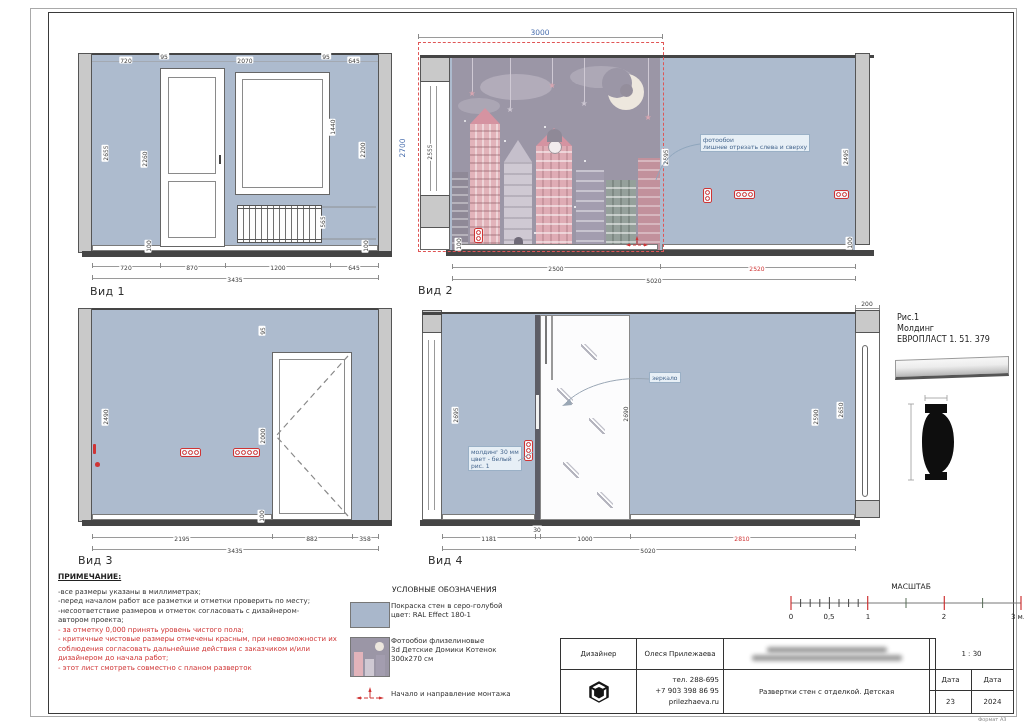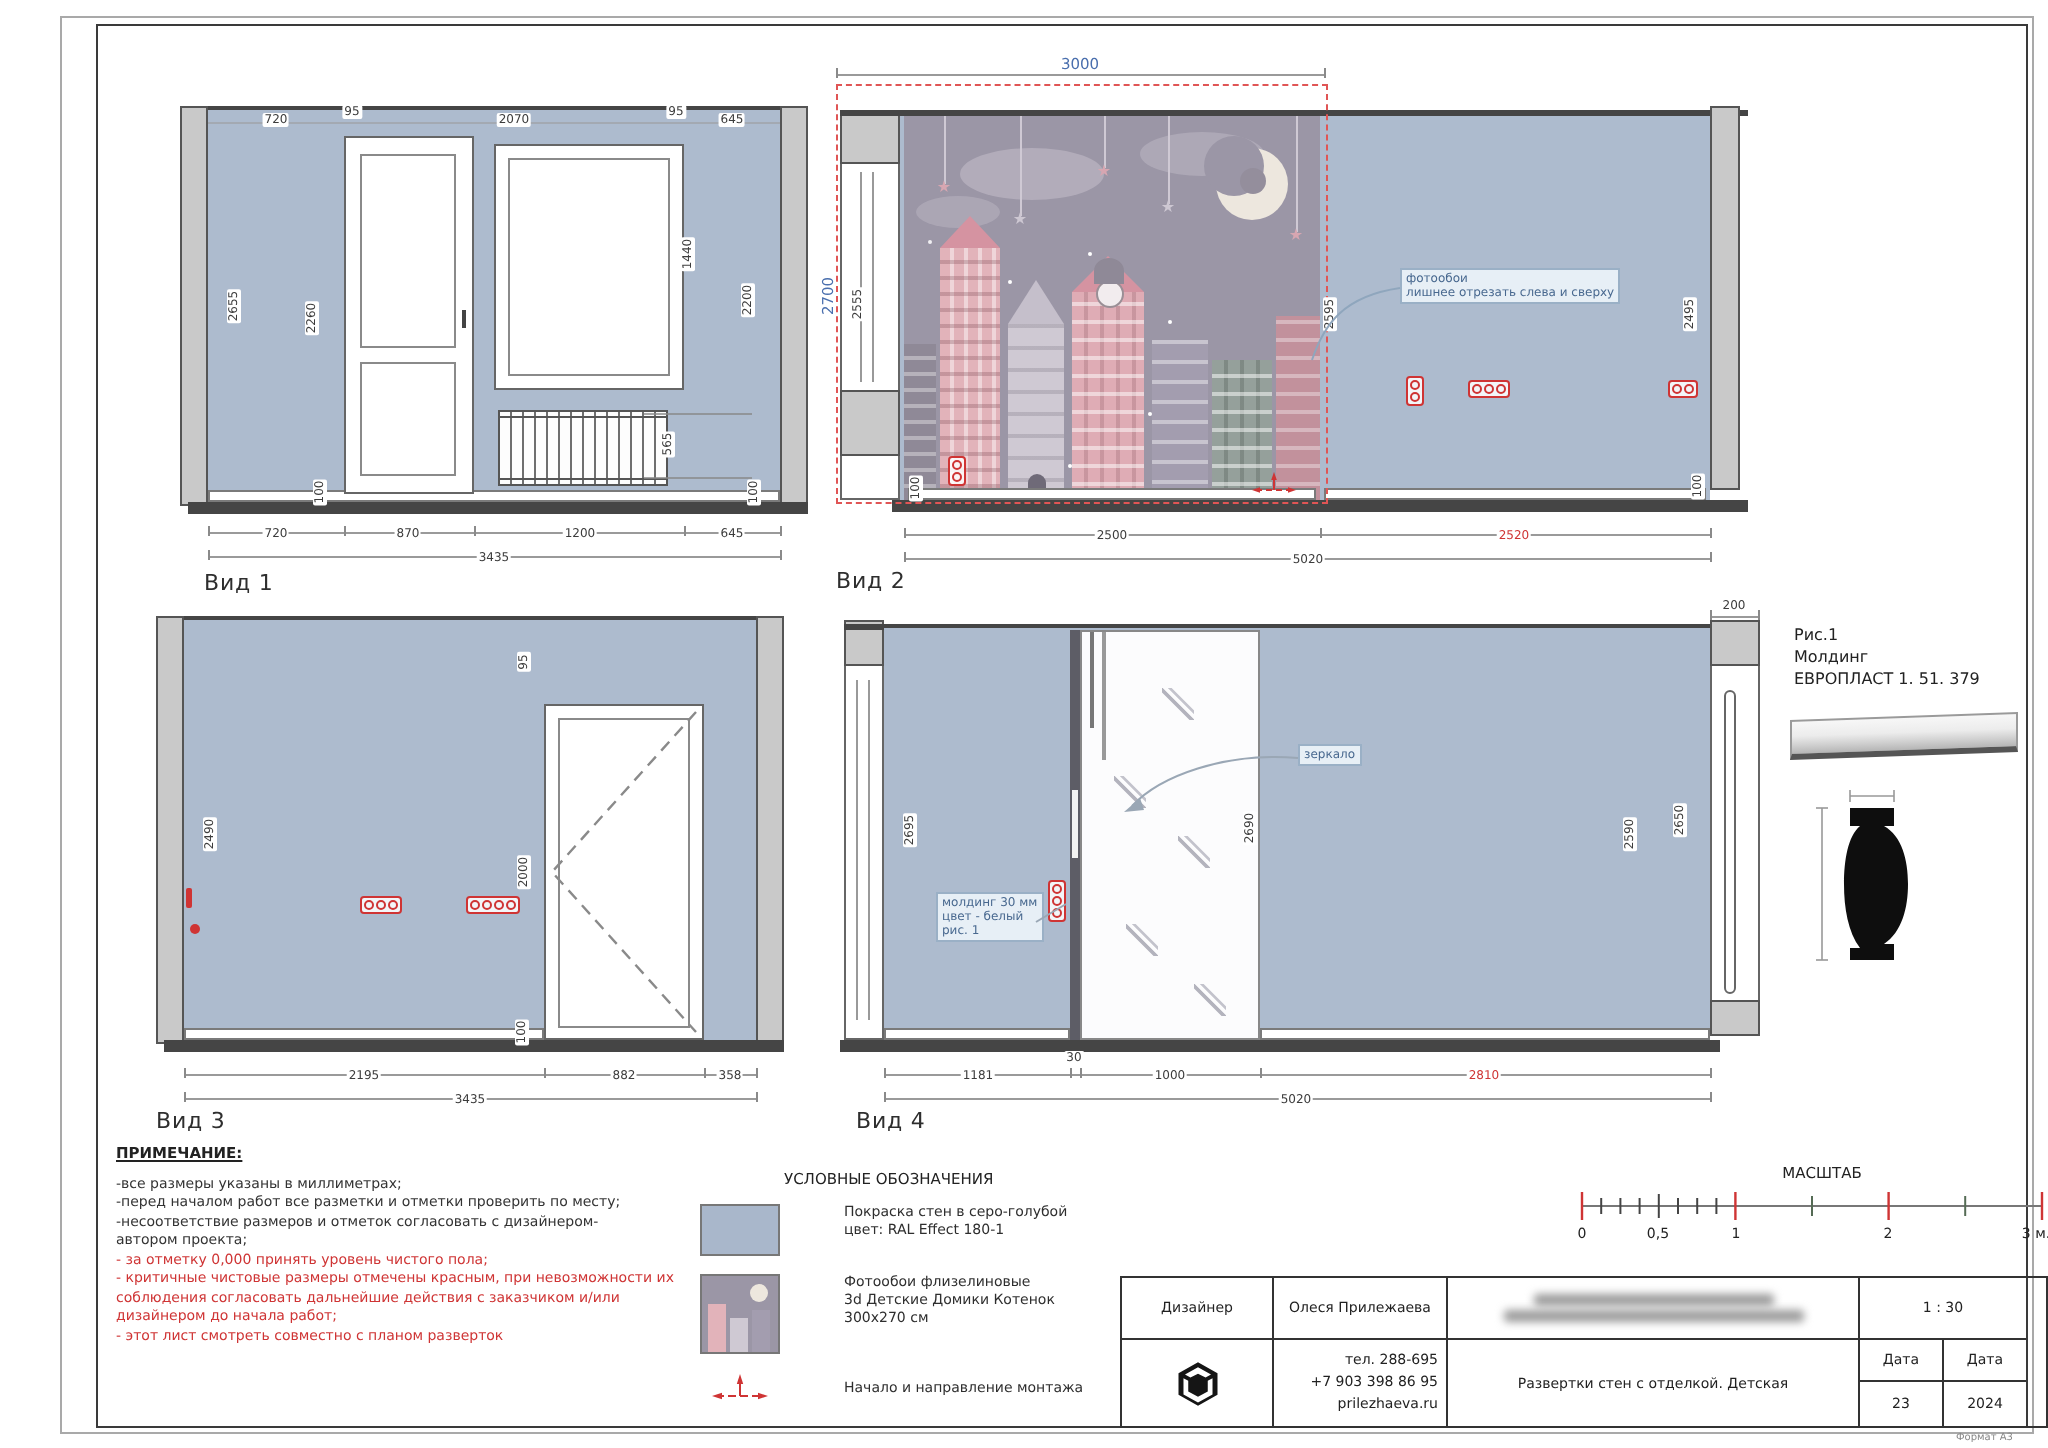--- a/index.html
+++ b/index.html
@@ -52,44 +52,44 @@
   .hatch{position:absolute;width:16px;height:16px;
          background:linear-gradient(45deg,transparent 42%,#b3b3bd 44%,#b3b3bd 50%,transparent 52%,transparent 58%,#c3c3cc 60%,#c3c3cc 64%,transparent 66%);}
   
   .notes{position:absolute;left:58px;top:572px;width:305px;font-size:7px;line-height:9.5px;}
   .notes .ttl{font-size:7.5px;font-weight:bold;text-decoration:underline;margin-bottom:6px;color:#222;}
   .notes .r{color:#cf3434;}
   .legend{position:absolute;left:350px;top:585px;width:230px;font-size:7px;line-height:9px;color:#2e2e2e;}
   .legend .ttl{font-size:7.5px;margin-left:42px;margin-bottom:8px;color:#222;}
   .leg-item{position:relative;margin-bottom:9px;min-height:26px;}
   .leg-swatch{position:absolute;left:0;top:0;width:40px;height:26px;background:#a9b7cb;border:1px solid #777;box-sizing:border-box;}
-  .leg-text{margin-left:72px;}
+  .leg-text{margin-left:41px;}
   .scalebar{position:absolute;left:742px;top:582px;width:250px;margin-left:44px;}
   .scalebar .ttl{text-align:center;font-size:7.5px;color:#222;margin-bottom:2px;}
   .sb-labels{position:relative;height:10px;font-size:7px;color:#222;}
   .sb-labels span{position:absolute;transform:translateX(-50%);}
-  .stamp{position:absolute;left:560px;top:638px;width:464px;height:76px;border:1.5px solid #333;box-sizing:border-box;font-size:7px;color:#222;}
+  .stamp{position:absolute;left:560px;top:638px;width:376px;height:76px;border:1.5px solid #333;box-sizing:border-box;font-size:7px;color:#222;}
   .cell{position:absolute;box-sizing:border-box;border-left:1px solid #333;border-top:1px solid #333;
         display:flex;align-items:center;justify-content:center;text-align:center;}
   .blurbar{height:6px;background:#9a9a9a;filter:blur(2px);border-radius:2px;margin:2px auto;}
   .fmt{position:absolute;font-size:5px;color:#888;}
   .figcap{position:absolute;left:897px;top:312px;font-size:8px;line-height:11px;color:#222;}
   .molding3d{position:absolute;left:895px;top:358px;width:112px;height:16px;
              background:linear-gradient(#f7f7f7 0%,#ececec 45%,#cfcfcf 75%,#b5b5b5 100%);
              border:1px solid #9a9a9a;border-bottom:3px solid #555;transform:skewY(-2deg);}
   svg{display:block;}
 </style>
 </head>
 <body>
 
 <div id="sheet">
   <div class="frame-outer"></div>
   <div class="frame-inner"></div>
 
-  <div class="view" style="left:90px;top:45px;width:340px;height:262px;">
+  <div class="view" style="left:78px;top:45px;width:340px;height:262px;">
     <div class="ceil" style="left:6px;top:8px;width:304px;"></div>
     <div class="wall" style="left:14px;top:10px;width:286px;height:196px;"></div>
     <div class="col" style="left:0;top:8px;width:14px;height:200px;"></div>
     <div class="col" style="left:300px;top:8px;width:14px;height:200px;"></div>
     <div class="floor" style="left:4px;top:206px;width:310px;"></div>
     <div class="base" style="left:14px;top:200px;width:286px;height:6px;"></div>
 
     <div class="door" style="left:82px;top:23px;width:65px;height:179px;">
       <div class="panel" style="left:7px;top:8px;width:46px;height:95px;"></div>
       <div class="panel" style="left:7px;top:112px;width:46px;height:55px;"></div>

